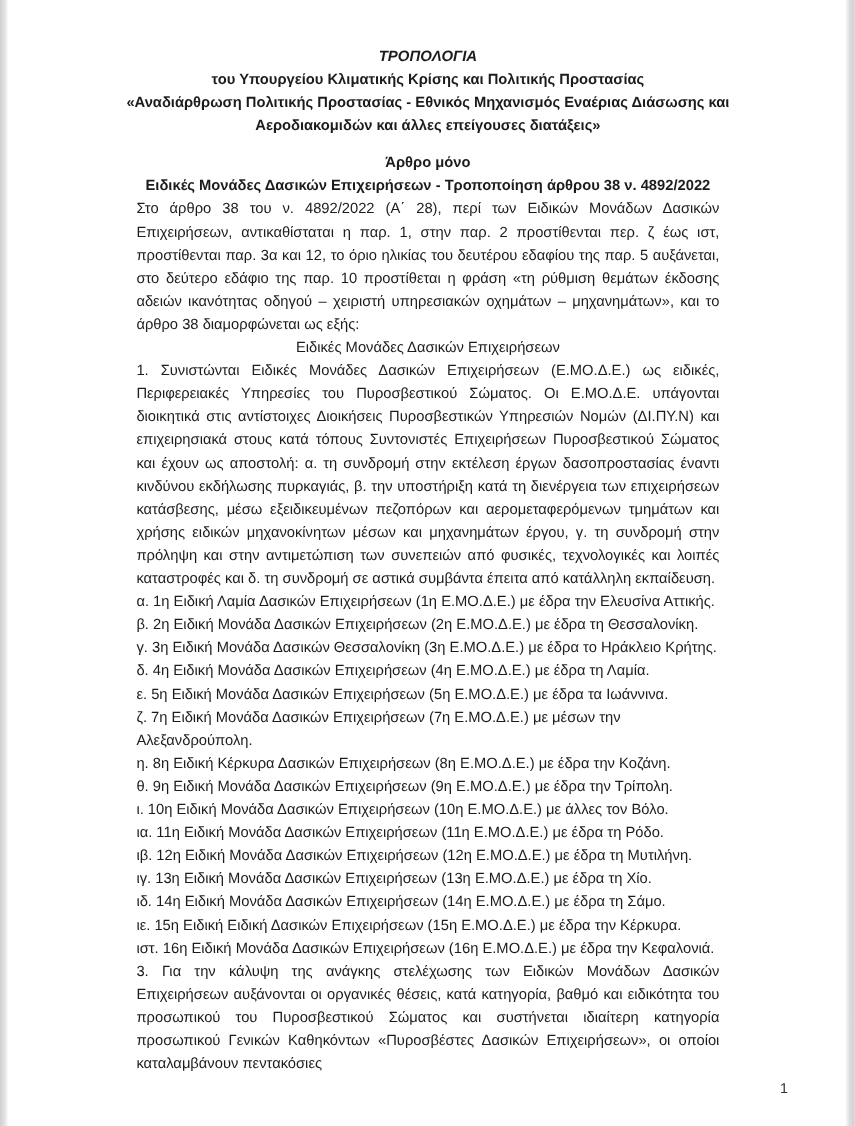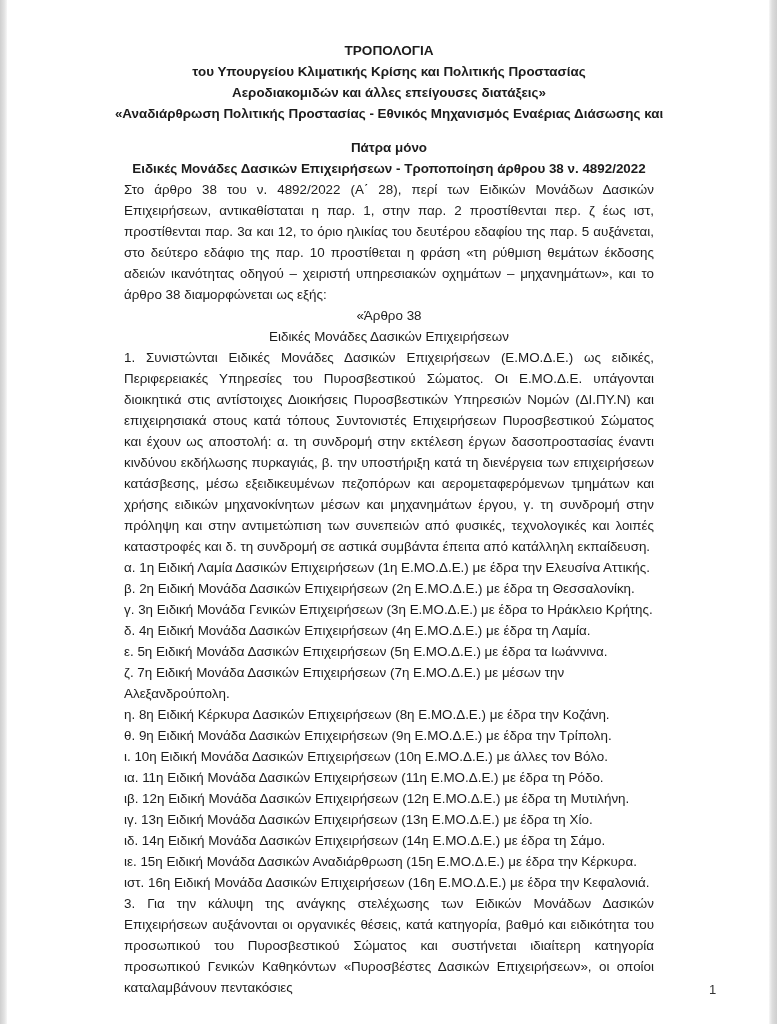--- a/index.html
+++ b/index.html
@@ -27,21 +27,21 @@
       position: absolute;
       left: 124px;
       top: 40px;
       width: 530px;
       font-size: 13.4px;
       line-height: 21px;
     }
     .center { text-align: center; }
     .bold { font-weight: bold; }
     .heading-block { margin: 0; }
-    .title { font-size: 13.6px; }
+    .title { font-size: 13.6px; font-style: italic; }
     .spacer { height: 13px; }
     p { margin: 0; }
     .justify { text-align: justify; text-align-last: left; }
     .indent-title { margin-left: -28px; margin-right: -28px; }
     .page-number {
       position: absolute;
       left: 709px;
       top: 982px;
       font-size: 13px;
       color: #333;
@@ -50,53 +50,52 @@
 </head>
 <body>
 
 <div class="edge-left"></div>
 <div class="edge-right"></div>
 
 <div class="page">
   <div class="heading-block center bold indent-title">
     <div class="title">ΤΡΟΠΟΛΟΓΙΑ</div>
     <div>του Υπουργείου Κλιματικής Κρίσης και Πολιτικής Προστασίας</div>
+    <div>«Αναδιάρθρωση Πολιτικής Προστασίας - Εθνικός Μηχανισμός Εναέριας Διάσωσης και</div>
     <div>Αεροδιακομιδών και άλλες επείγουσες διατάξεις»</div>
-    <div>«Αναδιάρθρωση Πολιτικής Προστασίας - Εθνικός Μηχανισμός Εναέριας Διάσωσης και</div>
   </div>
 
   <div class="spacer"></div>
 
   <div class="center bold indent-title">
-    <div>Πάτρα μόνο</div>
+    <div>Άρθρο μόνο</div>
     <div>Ειδικές Μονάδες Δασικών Επιχειρήσεων - Τροποποίηση άρθρου 38 ν. 4892/2022</div>
   </div>
 
   <p class="justify">Στο άρθρο 38 του ν. 4892/2022 (Α΄ 28), περί των Ειδικών Μονάδων Δασικών Επιχειρήσεων, αντικαθίσταται η παρ. 1, στην παρ. 2 προστίθενται περ. ζ έως ιστ, προστίθενται παρ. 3α και 12, το όριο ηλικίας του δευτέρου εδαφίου της παρ. 5 αυξάνεται, στο δεύτερο εδάφιο της παρ. 10 προστίθεται η φράση «τη ρύθμιση θεμάτων έκδοσης αδειών ικανότητας οδηγού – χειριστή υπηρεσιακών οχημάτων – μηχανημάτων», και το άρθρο 38 διαμορφώνεται ως εξής:</p>
 
-  <div class="center">«Άρθρο 38</div>
   <div class="center">Ειδικές Μονάδες Δασικών Επιχειρήσεων</div>
 
   <p class="justify">1. Συνιστώνται Ειδικές Μονάδες Δασικών Επιχειρήσεων (Ε.ΜΟ.Δ.Ε.) ως ειδικές, Περιφερειακές Υπηρεσίες του Πυροσβεστικού Σώματος. Οι Ε.ΜΟ.Δ.Ε. υπάγονται διοικητικά στις αντίστοιχες Διοικήσεις Πυροσβεστικών Υπηρεσιών Νομών (ΔΙ.ΠΥ.Ν) και επιχειρησιακά στους κατά τόπους Συντονιστές Επιχειρήσεων Πυροσβεστικού Σώματος και έχουν ως αποστολή: α. τη συνδρομή στην εκτέλεση έργων δασοπροστασίας έναντι κινδύνου εκδήλωσης πυρκαγιάς, β. την υποστήριξη κατά τη διενέργεια των επιχειρήσεων κατάσβεσης, μέσω εξειδικευμένων πεζοπόρων και αερομεταφερόμενων τμημάτων και χρήσης ειδικών μηχανοκίνητων μέσων και μηχανημάτων έργου, γ. τη συνδρομή στην πρόληψη και στην αντιμετώπιση των συνεπειών από φυσικές, τεχνολογικές και λοιπές καταστροφές και δ. τη συνδρομή σε αστικά συμβάντα έπειτα από κατάλληλη εκπαίδευση.</p>
 
 
   <div>
     <div>α. 1η Ειδική Λαμία Δασικών Επιχειρήσεων (1η Ε.ΜΟ.Δ.Ε.) με έδρα την Ελευσίνα Αττικής.</div>
     <div>β. 2η Ειδική Μονάδα Δασικών Επιχειρήσεων (2η Ε.ΜΟ.Δ.Ε.) με έδρα τη Θεσσαλονίκη.</div>
-    <div>γ. 3η Ειδική Μονάδα Γενικών Επιχειρήσεων (3η Ε.ΜΟ.Δ.Ε.) με έδρα το Ηράκλειο Κρήτης.</div>
+    <div>γ. 3η Ειδική Μονάδα Δασικών Θεσσαλονίκη (3η Ε.ΜΟ.Δ.Ε.) με έδρα το Ηράκλειο Κρήτης.</div>
     <div>δ. 4η Ειδική Μονάδα Δασικών Επιχειρήσεων (4η Ε.ΜΟ.Δ.Ε.) με έδρα τη Λαμία.</div>
     <div>ε. 5η Ειδική Μονάδα Δασικών Επιχειρήσεων (5η Ε.ΜΟ.Δ.Ε.) με έδρα τα Ιωάννινα.</div>
     <div>ζ. 7η Ειδική Μονάδα Δασικών Επιχειρήσεων (7η Ε.ΜΟ.Δ.Ε.) με μέσων την Αλεξανδρούπολη.</div>
     <div>η. 8η Ειδική Κέρκυρα Δασικών Επιχειρήσεων (8η Ε.ΜΟ.Δ.Ε.) με έδρα την Κοζάνη.</div>
     <div>θ. 9η Ειδική Μονάδα Δασικών Επιχειρήσεων (9η Ε.ΜΟ.Δ.Ε.) με έδρα την Τρίπολη.</div>
     <div>ι. 10η Ειδική Μονάδα Δασικών Επιχειρήσεων (10η Ε.ΜΟ.Δ.Ε.) με άλλες τον Βόλο.</div>
     <div>ια. 11η Ειδική Μονάδα Δασικών Επιχειρήσεων (11η Ε.ΜΟ.Δ.Ε.) με έδρα τη Ρόδο.</div>
     <div>ιβ. 12η Ειδική Μονάδα Δασικών Επιχειρήσεων (12η Ε.ΜΟ.Δ.Ε.) με έδρα τη Μυτιλήνη.</div>
     <div>ιγ. 13η Ειδική Μονάδα Δασικών Επιχειρήσεων (13η Ε.ΜΟ.Δ.Ε.) με έδρα τη Χίο.</div>
     <div>ιδ. 14η Ειδική Μονάδα Δασικών Επιχειρήσεων (14η Ε.ΜΟ.Δ.Ε.) με έδρα τη Σάμο.</div>
-    <div>ιε. 15η Ειδική Μονάδα Δασικών Αναδιάρθρωση (15η Ε.ΜΟ.Δ.Ε.) με έδρα την Κέρκυρα.</div>
+    <div>ιε. 15η Ειδική Ειδική Δασικών Επιχειρήσεων (15η Ε.ΜΟ.Δ.Ε.) με έδρα την Κέρκυρα.</div>
     <div>ιστ. 16η Ειδική Μονάδα Δασικών Επιχειρήσεων (16η Ε.ΜΟ.Δ.Ε.) με έδρα την Κεφαλονιά.</div>
   </div>
 
   <p class="justify">3. Για την κάλυψη της ανάγκης στελέχωσης των Ειδικών Μονάδων Δασικών Επιχειρήσεων αυξάνονται οι οργανικές θέσεις, κατά κατηγορία, βαθμό και ειδικότητα του προσωπικού του Πυροσβεστικού Σώματος και συστήνεται ιδιαίτερη κατηγορία προσωπικού Γενικών Καθηκόντων «Πυροσβέστες Δασικών Επιχειρήσεων», οι οποίοι καταλαμβάνουν πεντακόσιες</p>
 </div>
 
 <div class="page-number">1</div>
 
 </body></html>

